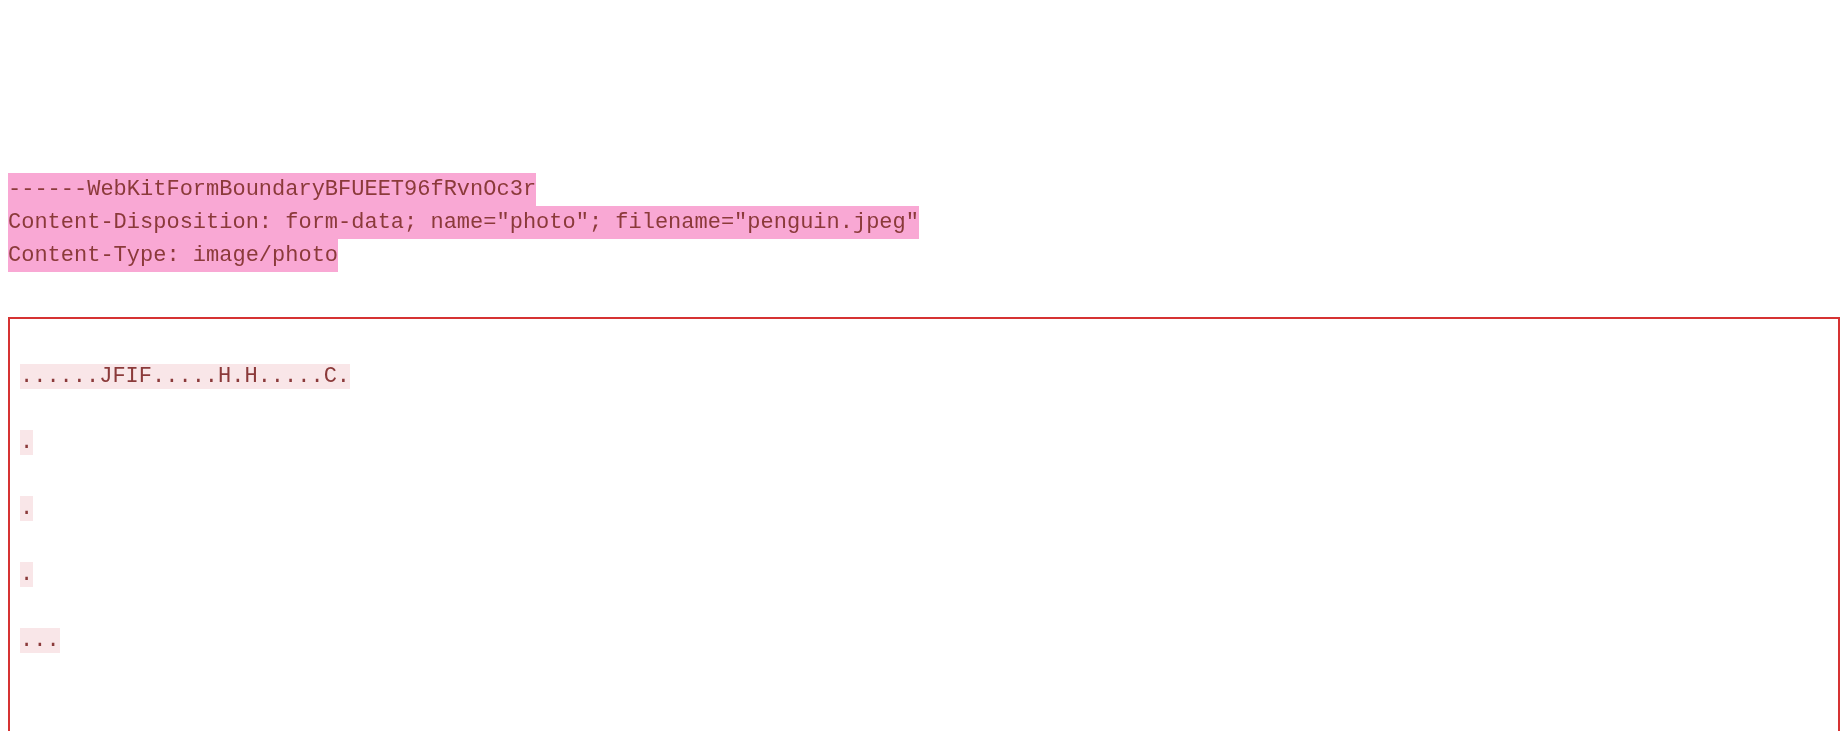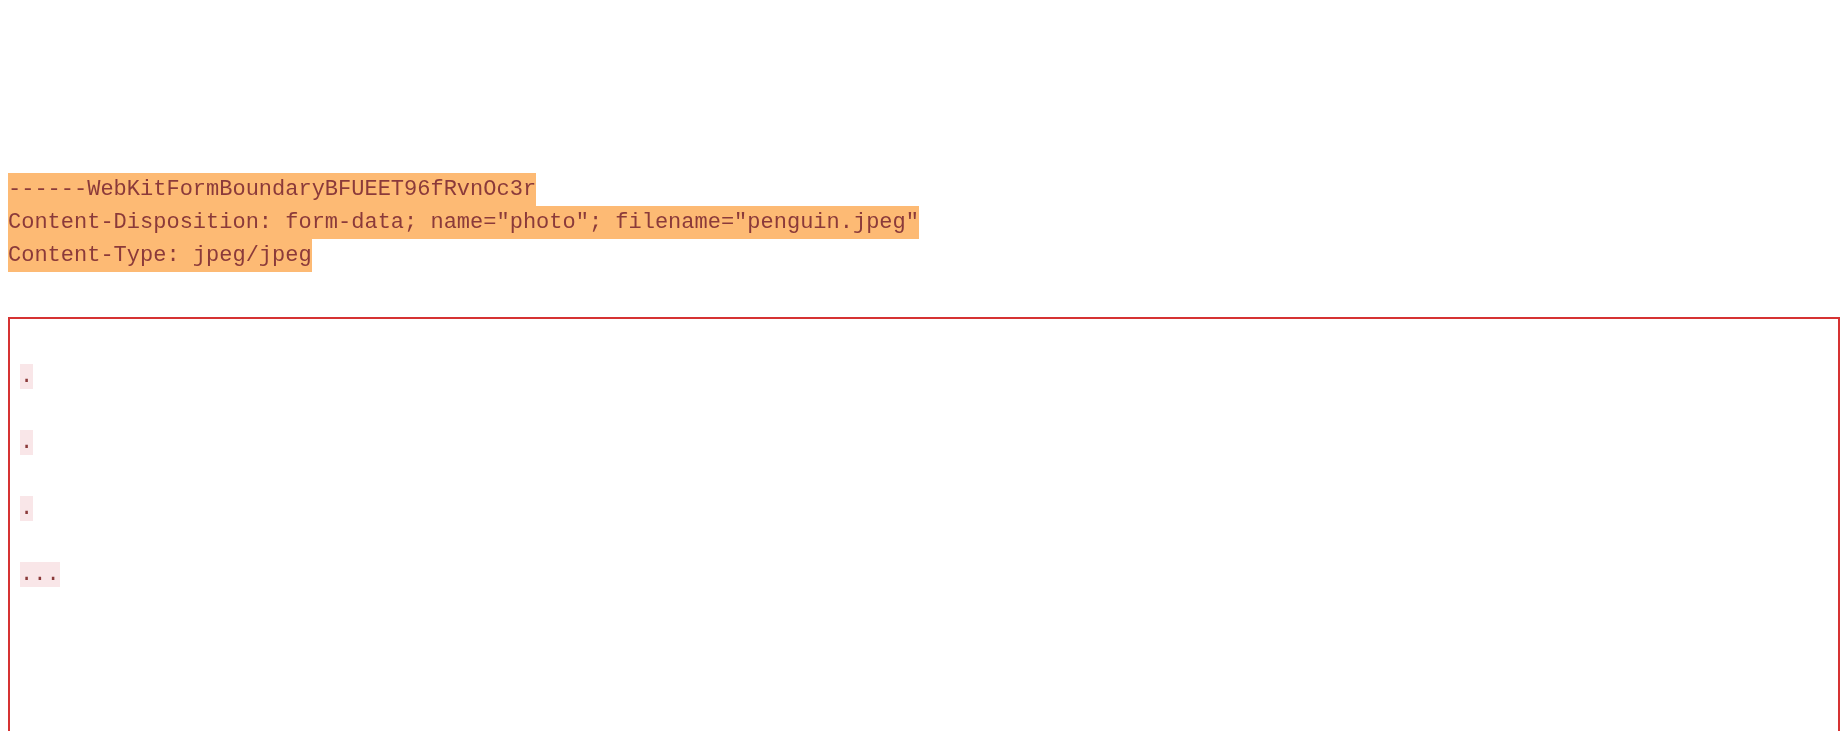--- a/index.html
+++ b/index.html
@@ -12,21 +12,21 @@
       font-size: 22px;
       line-height: 1.5;
       background: #ffffff;
       color: #8b3a3a;
       padding: 8px;
       white-space: pre;
       position: relative;
     }
     .highlighted-line {
       display: inline-block;
-      background: #fdba74;
+      background: #f9a8d4;
     }
     .header-section {
       margin-bottom: 8px;
     }
     .binary-box {
       border: 2px solid #d63333;
       padding: 8px 10px;
       margin-top: 4px;
       line-height: 1.5;
     }
@@ -39,23 +39,24 @@
     }
   </style>
 </head>
 <body>
 
 
 
 <div class="header-section">
 <span class="highlighted-line">------WebKitFormBoundaryBFUEET96fRvnOc3r</span>
 <span class="highlighted-line">Content-Disposition: form-data; name="photo"; filename="penguin.jpeg"</span>
-<span class="highlighted-line">Content-Type: jpeg/jpeg</span>
+<span class="highlighted-line">Content-Type: image/photo</span>
 </div>
 <div class="binary-box">
+<span class="binary-line"><span class="hl">......JFIF.....H.H.....C.</span></span>
 <span class="binary-line"><span class="hl">.</span></span>
 <span class="binary-line"><span class="hl">.</span></span>
 <span class="binary-line"><span class="hl">.</span></span>
 <span class="binary-line"><span class="hl">...</span></span>
 
 
 
 
 
 

